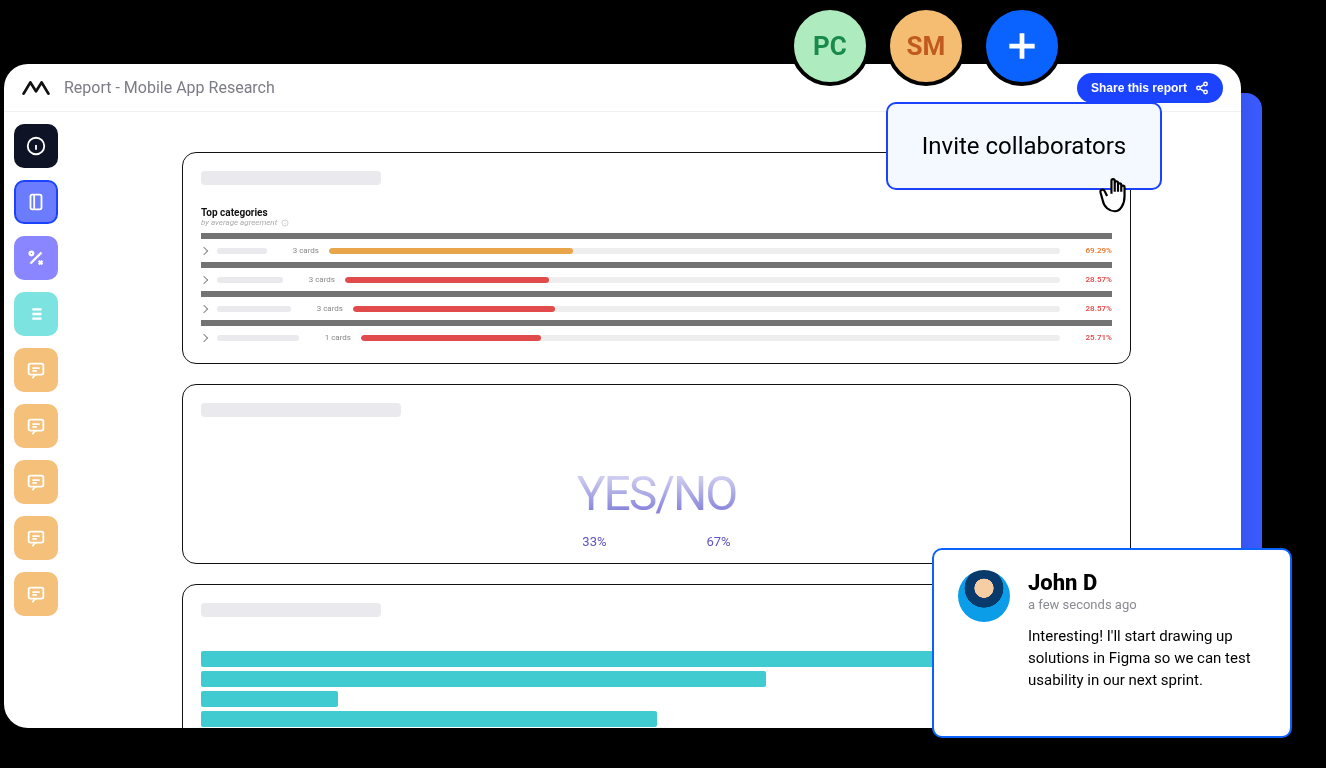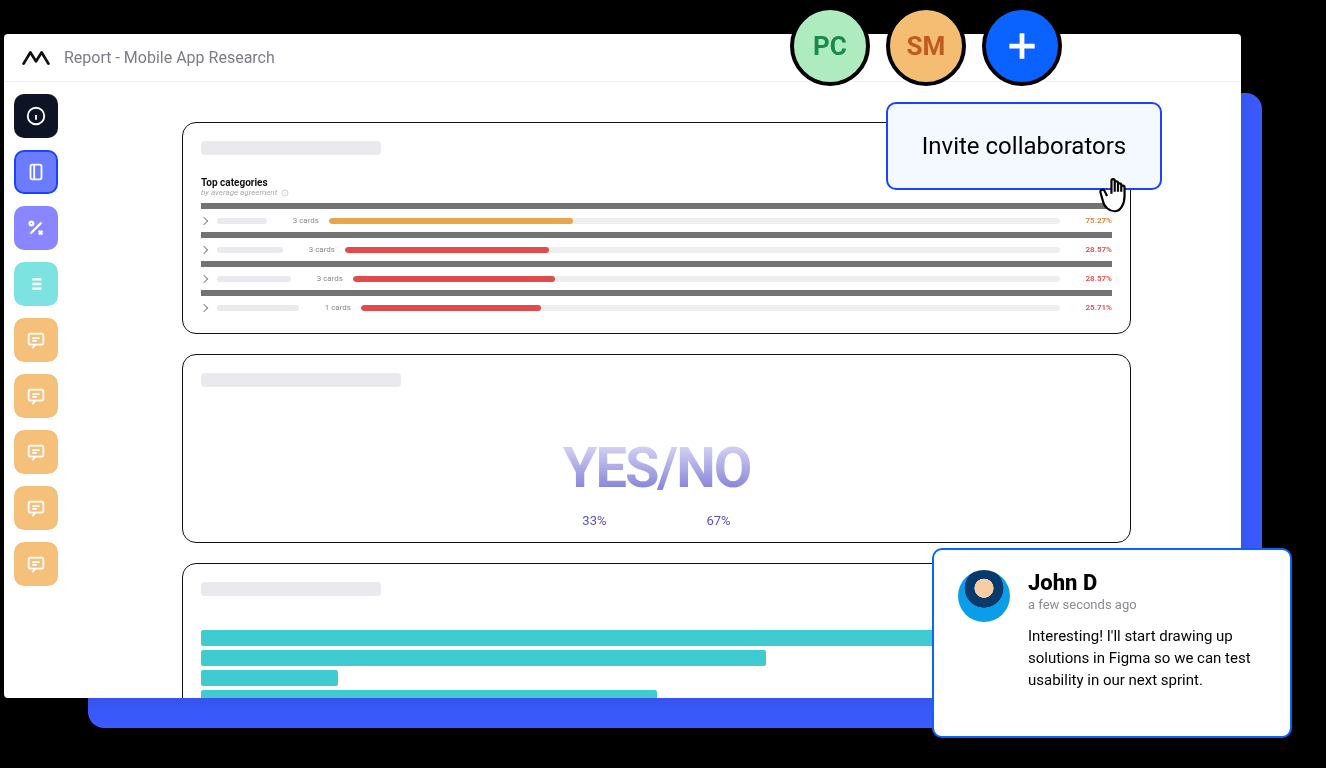--- a/index.html
+++ b/index.html
@@ -13,24 +13,24 @@
   }
   .shadow-card {
     position: absolute;
     left: 88px; top: 93px;
     width: 1174px; height: 635px;
     background: #3b5bff;
     border-radius: 16px;
   }
   .app-window {
     position: absolute;
-    left: 4px; top: 34px;
+    left: 4px; top: 64px;
     width: 1237px; height: 664px;
     background: #fff;
-    border-radius: 4px;
+    border-radius: 24px;
     box-shadow: 0 4px 24px rgba(0,0,0,.12);
     overflow: hidden;
   }
   .topbar {
     height: 48px;
     display: flex;
     align-items: center;
     padding: 0 18px;
     gap: 14px;
     border-bottom: 1px solid #f0f0f3;
@@ -105,22 +105,22 @@
   .cards-col { width:42px; color:#888; text-align:right; }
   .bar-wrap { flex:1; height:6px; border-radius:3px; background:#eee; position:relative; overflow:hidden;}
   .bar-fill { position:absolute; left:0; top:0; bottom:0; border-radius:3px;}
   .pct { width:42px; text-align:right; font-weight:600;}
   .pct.orange{color:#e77b2f;} .pct.red{color:#e24b4b;}
   .see-all { color:#1a42ff; font-size:9px; font-weight:600; margin-top:8px; display:flex;align-items:center;gap:8px;}
 
   
   .yesno-wrap { text-align:center; padding-top: 26px;}
   .yesno-text {
-    font-size: 56px;
-    font-weight: 700;
+    font-size: 48px;
+    font-weight: 400;
     letter-spacing: -2px;
     background: linear-gradient(180deg, #e7e6f7 0%, #8986db 80%);
     -webkit-background-clip: text;
     background-clip: text;
     color: transparent;
   }
   .yesno-pcts { display:flex; justify-content:center; gap:100px; margin-top:12px; font-size:13px; font-weight:400; color:#5b54c7;}
 
   
   .hbars { padding-top: 12px; display:flex; flex-direction:column; gap:4px;}
@@ -187,20 +187,29 @@
 
 <div class="shadow-card"></div>
 
 <div class="app-window">
   <div class="topbar">
     <svg class="logo" viewBox="0 0 48 32">
       <path d="M2 26 L14 6 L24 22 L34 6 L46 26" stroke="#111" stroke-width="5" fill="none" stroke-linecap="round" stroke-linejoin="round"></path>
     </svg>
     <div class="title">Report - Mobile App Research</div>
     <div class="topbar-spacer"></div>
+    <button class="share-btn">
+      <span>Share this report</span>
+      <svg width="14" height="14" viewBox="0 0 24 24" fill="none" stroke="#fff" stroke-width="2.5">
+        <circle cx="18" cy="5" r="3"></circle>
+          <circle cx="6" cy="12" r="3"></circle>
+          <circle cx="18" cy="19" r="3"></circle>
+        <path d="M8.6 10.6 L15.4 6.4 M8.6 13.4 L15.4 17.6"></path>
+      </svg>
+    </button>
   </div>
 
   <div class="body">
     <div class="sidebar">
       <div class="side-btn dark">
         <svg class="side-icon" viewBox="0 0 24 24" fill="none" stroke="#fff" stroke-width="2">
             <circle cx="12" cy="12" r="9"></circle>
             <path d="M12 8h.01M12 11v5"></path>
           </svg>
       </div>
@@ -267,21 +276,21 @@
             </svg>
         </div>
         <div id="tc-rows">
             <div class="tc-row">
               <span class="chev"></span>
               <span class="pill lbl" style="width:50px"></span>
               <span class="cards-col">3 cards</span>
               <span class="bar-wrap">
                 <span class="bar-fill" style="width:33.33%;background:#e9a54a"></span>
               </span>
-              <span class="pct orange">75.27%</span>
+              <span class="pct orange">69.29%</span>
             </div>
             <div class="tc-row">
               <span class="chev"></span>
               <span class="pill lbl" style="width:66px"></span>
               <span class="cards-col">3 cards</span>
               <span class="bar-wrap">
                 <span class="bar-fill" style="width:28.57%;background:#e24b4b"></span>
               </span>
               <span class="pct red">28.57%</span>
             </div>

